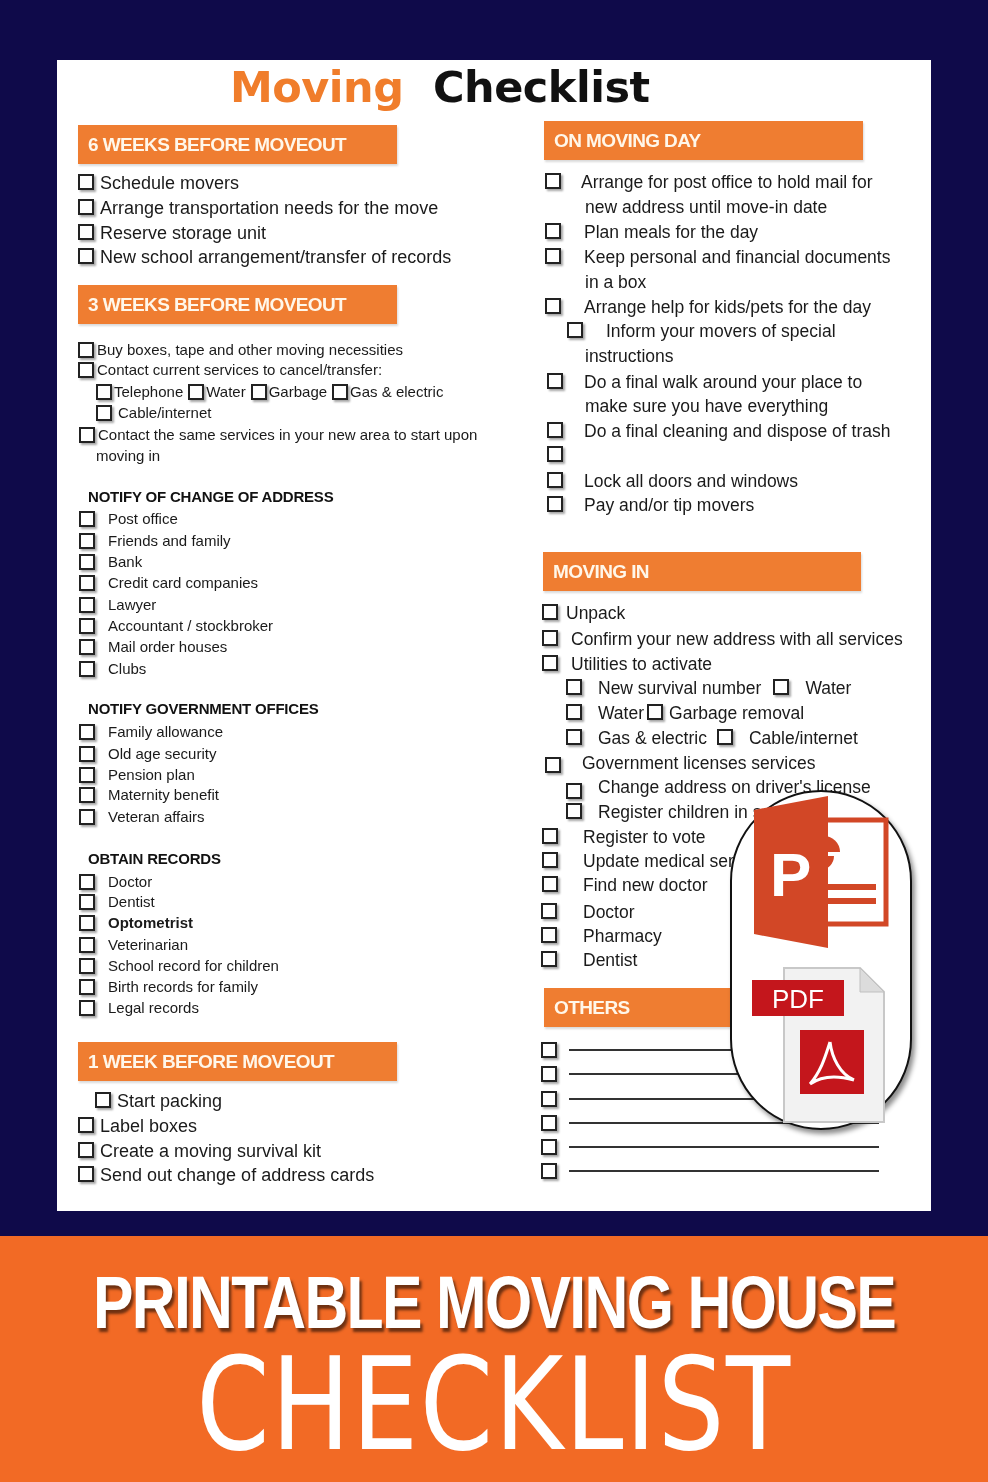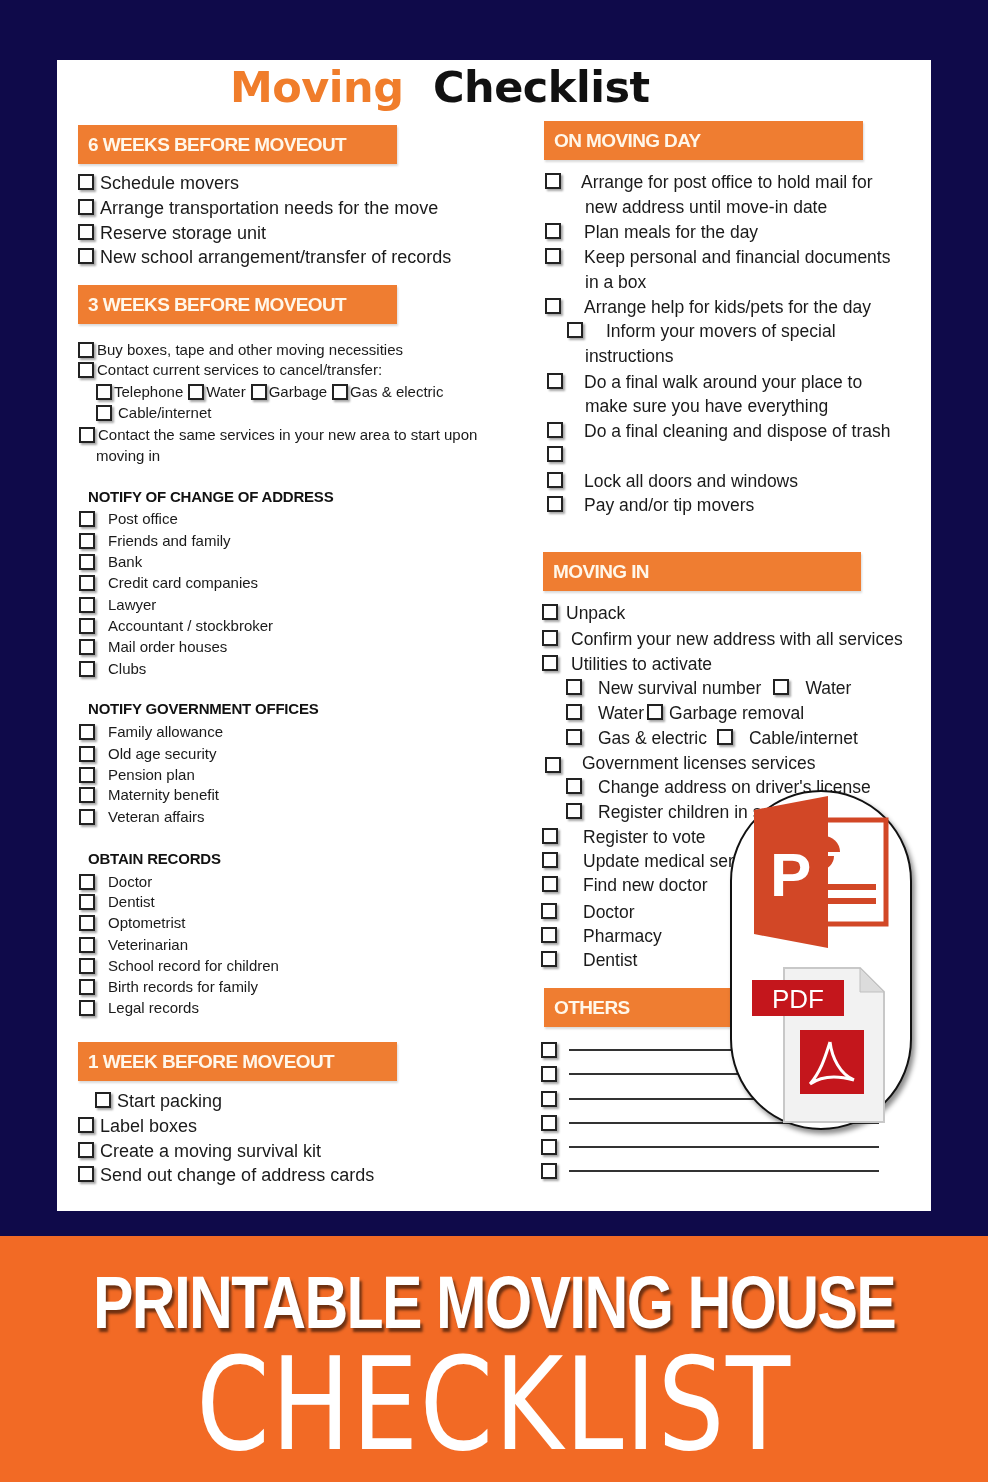--- a/index.html
+++ b/index.html
@@ -149,21 +149,21 @@
 
   <div class="sub" style="left:31px;top:790px;">OBTAIN RECORDS</div>
   <div class="item sm" style="left:22px;top:811px;">
       <span class="cb"></span>
       <span>Doctor</span>
     </div>
   <div class="item sm" style="left:22px;top:831px;">
       <span class="cb"></span>
       <span>Dentist</span>
     </div>
-  <div class="item sm" style="left:22px;top:852px;">
+  <div class="item sm" style="left:22px;top:852px;font-weight:bold;">
       <span class="cb"></span>
       <span>Optometrist</span>
     </div>
   <div class="item sm" style="left:22px;top:874px;">
       <span class="cb"></span>
       <span>Veterinarian</span>
     </div>
   <div class="item sm" style="left:22px;top:895px;">
       <span class="cb"></span>
       <span>School record for children</span>
@@ -280,21 +280,21 @@
     <span class="cb"></span>
       <span class="lbl" style="margin-right:10px;">Gas &amp; electric</span>
     <span class="cb"></span>
       <span class="lbl">Cable/internet</span>
   </div>
 
   <div class="item md" style="left:488px;top:691px;">
       <span class="cb" style="margin-right:21px;margin-top:6px;"></span>
       <span>Government licenses services</span>
     </div>
-  <div class="inline-row md" style="left:509px;top:715px;">
+  <div class="inline-row md" style="left:509px;top:715px;align-items:flex-end;">
     <span class="cb"></span>
       <span class="lbl">Change address on driver's license</span>
   </div>
   <div class="inline-row md" style="left:509px;top:740px;">
     <span class="cb"></span>
       <span class="lbl">Register children in school</span>
   </div>
 
   <div class="item md" style="left:485px;top:765px;">
       <span class="cb" style="margin-right:25px;"></span>

